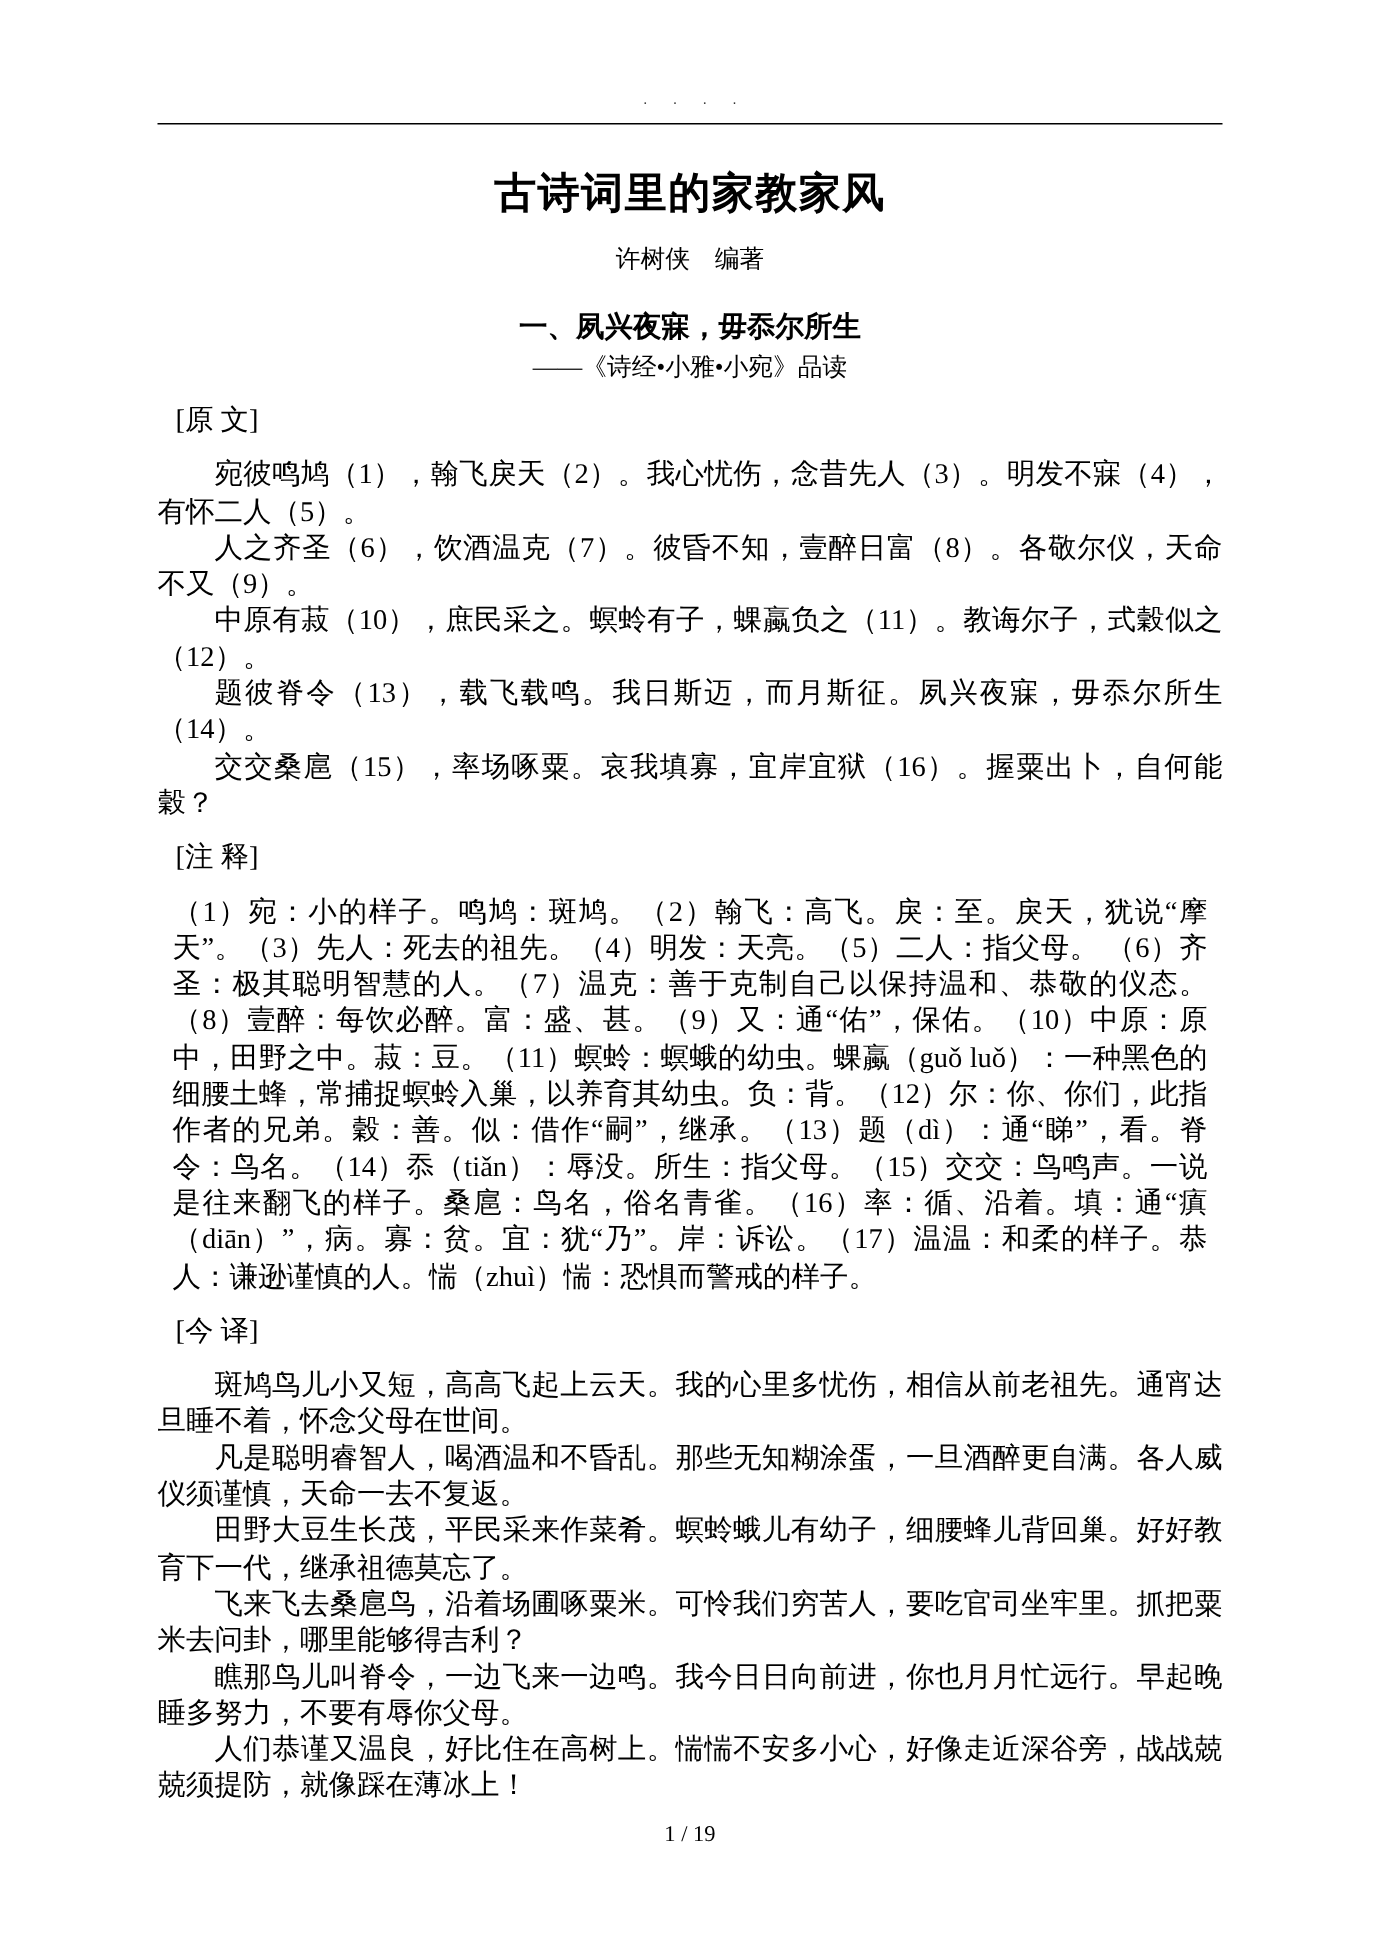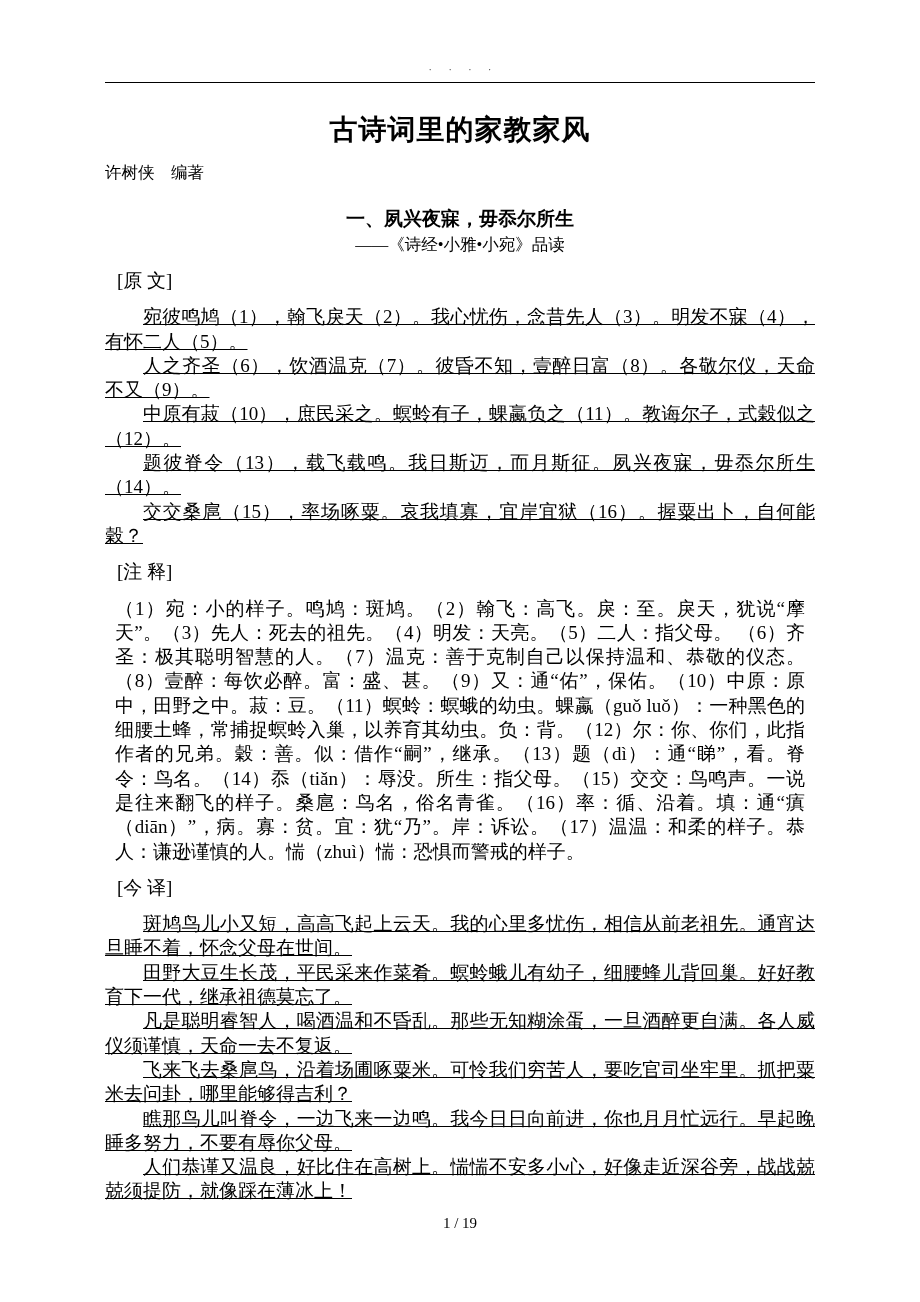--- a/index.html
+++ b/index.html
@@ -36,21 +36,21 @@
   h1.doc-title {
     margin: 28px 0 0 0;
     text-align: center;
     font-size: 28px;
     line-height: 38px;
     font-weight: bold;
     letter-spacing: 1px;
   }
   .author {
     margin-top: 12px;
-    text-align: left;
+    text-align: center;
     font-size: 16.5px;
     line-height: 24px;
   }
   h2.section-heading {
     margin: 20px 0 0 0;
     text-align: center;
     font-size: 19px;
     line-height: 27px;
     font-weight: bold;
   }
@@ -67,21 +67,20 @@
   }
   .label {
     margin: 12px;
     font-size: 19px;
     line-height: 24.3px;
     text-align: left;
   }
   p.para {
     margin: 0;
     text-indent: 2em;
-    text-decoration: underline;
   }
   p.notes {
     margin: 10px;
     text-indent: 0;
   }
   .page-number {
     position: absolute;
     left: 0;
     right: 0;
     bottom: 68px;
@@ -113,22 +112,22 @@
     <p class="para">人之齐圣（6），饮酒温克（7）。彼昏不知，壹醉日富（8）。各敬尔仪，天命不又（9）。</p>
     <p class="para">中原有菽（10），庶民采之。螟蛉有子，蜾蠃负之（11）。教诲尔子，式穀似之（12）。</p>
     <p class="para">题彼脊令（13），载飞载鸣。我日斯迈，而月斯征。夙兴夜寐，毋忝尔所生（14）。</p>
     <p class="para">交交桑扈（15），率场啄粟。哀我填寡，宜岸宜狱（16）。握粟出卜，自何能穀？</p>
 
     <div class="label">[注 释]</div>
     <p class="notes">（1）宛：小的样子。鸣鸠：斑鸠。（2）翰飞：高飞。戾：至。戾天，犹说“摩天”。（3）先人：死去的祖先。（4）明发：天亮。（5）二人：指父母。 （6）齐圣：极其聪明智慧的人。（7）温克：善于克制自己以保持温和、恭敬的仪态。（8）壹醉：每饮必醉。富：盛、甚。（9）又：通“佑”，保佑。（10）中原：原中，田野之中。菽：豆。（11）螟蛉：螟蛾的幼虫。蜾蠃（guǒ luǒ）：一种黑色的细腰土蜂，常捕捉螟蛉入巢，以养育其幼虫。负：背。（12）尔：你、你们，此指作者的兄弟。穀：善。似：借作“嗣”，继承。（13）题（dì）：通“睇”，看。脊令：鸟名。（14）忝（tiǎn）：辱没。所生：指父母。（15）交交：鸟鸣声。一说是往来翻飞的样子。桑扈：鸟名，俗名青雀。（16）率：循、沿着。填：通“瘨（diān）”，病。寡：贫。宜：犹“乃”。岸：诉讼。（17）温温：和柔的样子。恭人：谦逊谨慎的人。惴（zhuì）惴：恐惧而警戒的样子。</p>
 
     <div class="label">[今 译]</div>
     <p class="para">斑鸠鸟儿小又短，高高飞起上云天。我的心里多忧伤，相信从前老祖先。通宵达旦睡不着，怀念父母在世间。</p>
+    <p class="para">凡是聪明睿智人，喝酒温和不昏乱。那些无知糊涂蛋，一旦酒醉更自满。各人威仪须谨慎，天命一去不复返。</p>
     <p class="para">田野大豆生长茂，平民采来作菜肴。螟蛉蛾儿有幼子，细腰蜂儿背回巢。好好教育下一代，继承祖德莫忘了。</p>
-    <p class="para">凡是聪明睿智人，喝酒温和不昏乱。那些无知糊涂蛋，一旦酒醉更自满。各人威仪须谨慎，天命一去不复返。</p>
     <p class="para">飞来飞去桑扈鸟，沿着场圃啄粟米。可怜我们穷苦人，要吃官司坐牢里。抓把粟米去问卦，哪里能够得吉利？</p>
     <p class="para">瞧那鸟儿叫脊令，一边飞来一边鸣。我今日日向前进，你也月月忙远行。早起晚睡多努力，不要有辱你父母。</p>
     <p class="para">人们恭谨又温良，好比住在高树上。惴惴不安多小心，好像走近深谷旁，战战兢兢须提防，就像踩在薄冰上！</p>
 
   </div>
 
   <div class="page-number">1 / 19</div>
 
 </div>
 

